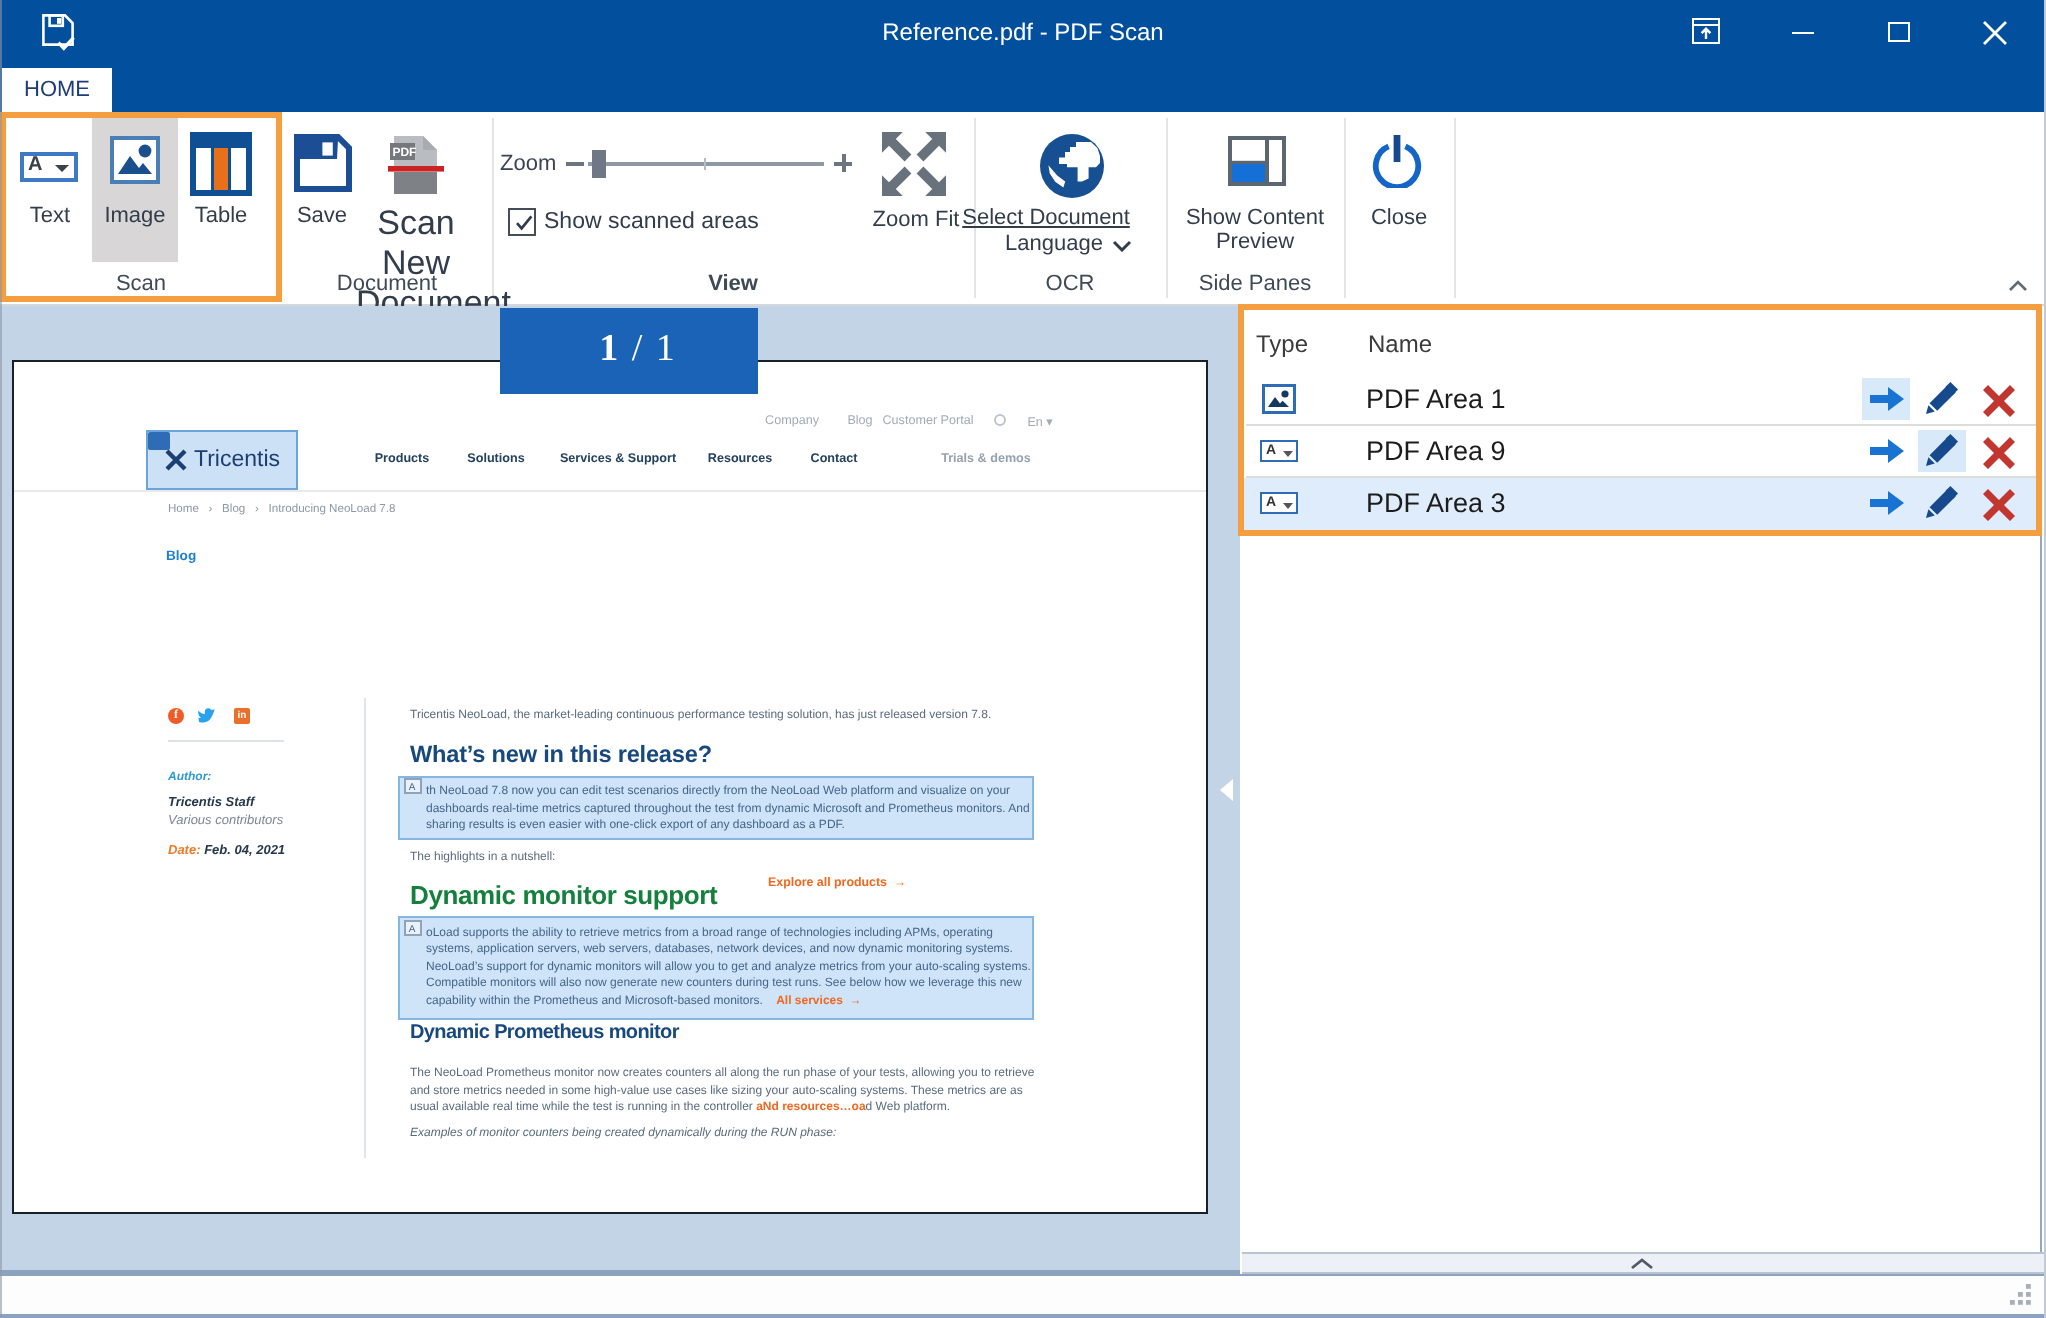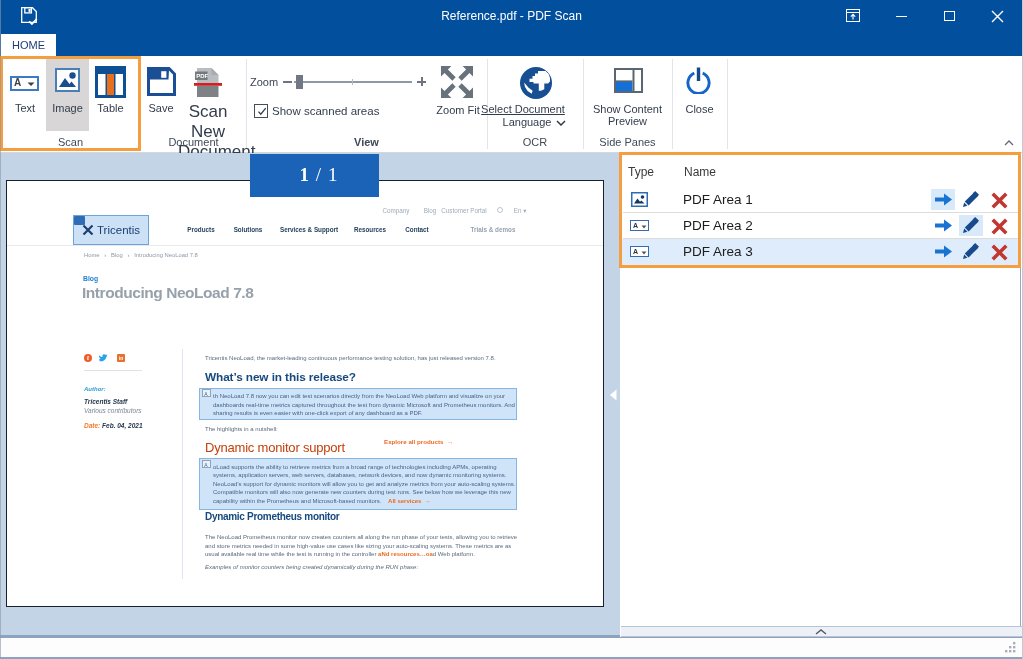--- a/index.html
+++ b/index.html
@@ -175,21 +175,20 @@
     <div class="abs" style="left:241px;top:45px;transform:translateX(-50%);font-size:6.3px;font-weight:bold;color:#24425f;white-space:nowrap;">Solutions</div>
     <div class="abs" style="left:302px;top:45px;transform:translateX(-50%);font-size:6.3px;font-weight:bold;color:#24425f;white-space:nowrap;">Services &amp; Support</div>
     <div class="abs" style="left:363px;top:45px;transform:translateX(-50%);font-size:6.3px;font-weight:bold;color:#24425f;white-space:nowrap;">Resources</div>
     <div class="abs" style="left:410px;top:45px;transform:translateX(-50%);font-size:6.3px;font-weight:bold;color:#24425f;white-space:nowrap;">Contact</div>
     <div class="abs" style="left:486px;top:45px;transform:translateX(-50%);font-size:6.3px;font-weight:bold;color:#97a2b0;white-space:nowrap;">Trials &amp; demos</div>
     <div class="abs" style="left:0px;top:64px;width:596px;height:1px;background:#e8eaee;"></div>
 
     <div class="abs" style="left:77px;top:71px;font-size:5.8px;color:#8b98a6;white-space:nowrap;">Home&nbsp;&nbsp;&nbsp;›&nbsp;&nbsp;&nbsp;Blog&nbsp;&nbsp;&nbsp;›&nbsp;&nbsp;&nbsp;Introducing NeoLoad 7.8</div>
 
     <div class="abs" style="left:76px;top:94px;font-size:6.8px;font-weight:bold;color:#1f7fd0;">Blog</div>
-    <div class="abs" style="left:75px;top:103px;font-size:15.5px;font-weight:bold;color:#97a1ab;letter-spacing:-0.45px;">Introducing NeoLoad 7.8</div>
 
     <div class="abs" style="left:77px;top:173px;width:8px;height:8px;border-radius:50%;background:#f05c28;color:#fff;font-size:6px;font-weight:bold;text-align:center;line-height:8px;font-family:'Liberation Serif',serif;">f</div>
     <svg class="abs" style="left:92px;top:173px;" width="9" height="8" viewBox="0 0 9 8">
         <path d="M0.5 7 C2 7.5 5 7.5 6.5 5 C8 2.5 8 1 8.5 0.5 C7.5 1 7 1 6.5 0.8 C5.5 -0.2 4 0 3.5 1.2 C3.2 2 3.4 2.6 3.5 3 C2 3 1 2.2 0.2 1.2 C-0.2 2.8 0.5 4.2 1.5 5 C1 5 0.6 4.9 0.2 4.7 Z" fill="#29a3ef"></path>
       </svg>
     <div class="abs" style="left:110px;top:173px;width:8px;height:8px;background:#e8702a;border-radius:1px;color:#fff;font-size:5px;font-weight:bold;text-align:center;line-height:9px;">in</div>
     <div class="abs" style="left:77px;top:189px;width:58px;height:1px;background:#dfe3e8;"></div>
 
     <div class="abs" style="left:77px;top:205px;font-size:6px;font-weight:bold;font-style:italic;color:#2e9ad2;">Author:</div>
     <div class="abs" style="left:77px;top:217px;font-size:6.5px;font-weight:bold;font-style:italic;color:#25374a;">Tricentis Staff</div>
@@ -199,21 +198,21 @@
     <div class="abs" style="left:175px;top:168px;width:1px;height:230px;background:#dde6f0;"></div>
 
     <div class="abs" style="left:198px;top:173.5px;font-size:6px;color:#5a6b7d;white-space:nowrap;">Tricentis NeoLoad, the market-leading continuous performance testing solution, has just released version 7.8.</div>
     <div class="abs" style="left:198px;top:189px;font-size:11.8px;font-weight:bold;color:#17497e;letter-spacing:-0.1px;">What’s new in this release?</div>
 
     <div class="abs" style="left:192px;top:206.5px;width:318px;height:32px;background:#cfe4f8;border:1px solid #85b6e2;"></div>
     <div class="abs" style="left:194.5px;top:208px;width:9px;height:8px;background:#e9f1fa;border:1px solid #8fa4b8;font-size:5px;color:#44658a;text-align:center;line-height:8px;">A</div>
     <div class="abs" style="left:206px;top:211px;font-size:6px;line-height:8.5px;color:#44658a;white-space:nowrap;">th NeoLoad 7.8 now you can edit test scenarios directly from the NeoLoad Web platform and visualize on your<br>dashboards real-time metrics captured throughout the test from dynamic Microsoft and Prometheus monitors. And<br>sharing results is even easier with one-click export of any dashboard as a PDF.</div>
     <div class="abs" style="left:198px;top:245px;font-size:6px;color:#5a6b7d;white-space:nowrap;">The highlights in a nutshell:</div>
     <div class="abs" style="left:377px;top:256.5px;font-size:6.2px;font-weight:bold;color:#f0681f;white-space:nowrap;">Explore all products&nbsp;&nbsp;→</div>
-    <div class="abs" style="left:198px;top:259px;font-size:13px;font-weight:normal;color:#c2410c;letter-spacing:-0.2px;">Dynamic monitor support</div>
+    <div class="abs" style="left:198px;top:259px;font-size:13px;font-weight:bold;color:#15803d;letter-spacing:-0.2px;">Dynamic monitor support</div>
 
     <div class="abs" style="left:192px;top:277px;width:318px;height:52px;background:#cfe4f8;border:1px solid #85b6e2;"></div>
     <div class="abs" style="left:194.5px;top:278.5px;width:9px;height:8px;background:#e9f1fa;border:1px solid #8fa4b8;font-size:5px;color:#44658a;text-align:center;line-height:8px;">A</div>
     <div class="abs" style="left:206px;top:281.5px;font-size:6px;line-height:8.5px;color:#44658a;white-space:nowrap;">oLoad supports the ability to retrieve metrics from a broad range of technologies including APMs, operating<br>systems, application servers, web servers, databases, network devices, and now dynamic monitoring systems.<br>NeoLoad’s support for dynamic monitors will allow you to get and analyze metrics from your auto-scaling systems.<br>Compatible monitors will also now generate new counters during test runs. See below how we leverage this new<br>capability within the Prometheus and Microsoft-based monitors. &nbsp;&nbsp;&nbsp;<span style="color:#f0681f;font-weight:bold;">All services&nbsp;&nbsp;→</span></div>
     <div class="abs" style="left:198px;top:330px;font-size:10px;font-weight:bold;color:#17497e;letter-spacing:-0.3px;">Dynamic Prometheus monitor</div>
     <div class="abs" style="left:198px;top:352px;font-size:6px;line-height:8.5px;color:#5a6b7d;white-space:nowrap;">The NeoLoad Prometheus monitor now creates counters all along the run phase of your tests, allowing you to retrieve<br>and store metrics needed in some high-value use cases like sizing your auto-scaling systems. These metrics are as<br>usual available real time while the test is running in the controller <span style="color:#f0681f;font-weight:bold;">aNd resources…oa</span>d Web platform.</div>
     <div class="abs" style="left:198px;top:383px;font-size:6px;font-style:italic;color:#5a6b7d;white-space:nowrap;">Examples of monitor counters being created dynamically during the RUN phase:</div>
   </div>
 
   <div class="abs" style="left:620px;top:153px;width:403px;height:483px;background:#fff;"></div>
@@ -231,21 +230,21 @@
   <div class="abs" style="left:683px;top:192px;font-size:13.5px;color:#1c1c1c;">PDF Area 1</div>
 
   <div class="abs" style="left:623px;top:212px;width:395px;height:1px;background:#dcdcdc;"></div>
 
   <div class="abs" style="left:959px;top:215px;width:24px;height:21px;background:#d8e9fa;"></div>
   <div class="abs" style="left:630px;top:220px;width:19px;height:11px;background:#fff;border:1px solid #2e6db5;"></div>
   <div class="abs" style="left:633px;top:222px;font-size:7px;font-weight:bold;color:#333;">A</div>
   <svg class="abs" style="left:641px;top:225px;" width="6" height="4" viewBox="0 0 6 4">
       <path d="M0.5 0.5 L3 3.5 L5.5 0.5 z" fill="#555"></path>
     </svg>
-  <div class="abs" style="left:683px;top:218px;font-size:13.5px;color:#1c1c1c;">PDF Area 2</div>
+  <div class="abs" style="left:683px;top:218px;font-size:13.5px;color:#1c1c1c;">PDF Area 9</div>
 
   <div class="abs" style="left:623px;top:238px;width:395px;height:1px;background:#dcdcdc;"></div>
 
   <div class="abs" style="left:622px;top:239px;width:397px;height:26px;background:#deecfb;"></div>
   <div class="abs" style="left:630px;top:246px;width:19px;height:11px;background:#fff;border:1px solid #2e6db5;"></div>
   <div class="abs" style="left:633px;top:248px;font-size:7px;font-weight:bold;color:#333;">A</div>
   <svg class="abs" style="left:641px;top:251px;" width="6" height="4" viewBox="0 0 6 4">
       <path d="M0.5 0.5 L3 3.5 L5.5 0.5 z" fill="#555"></path>
     </svg>
   <div class="abs" style="left:683px;top:244px;font-size:13.5px;color:#1c1c1c;">PDF Area 3</div>

